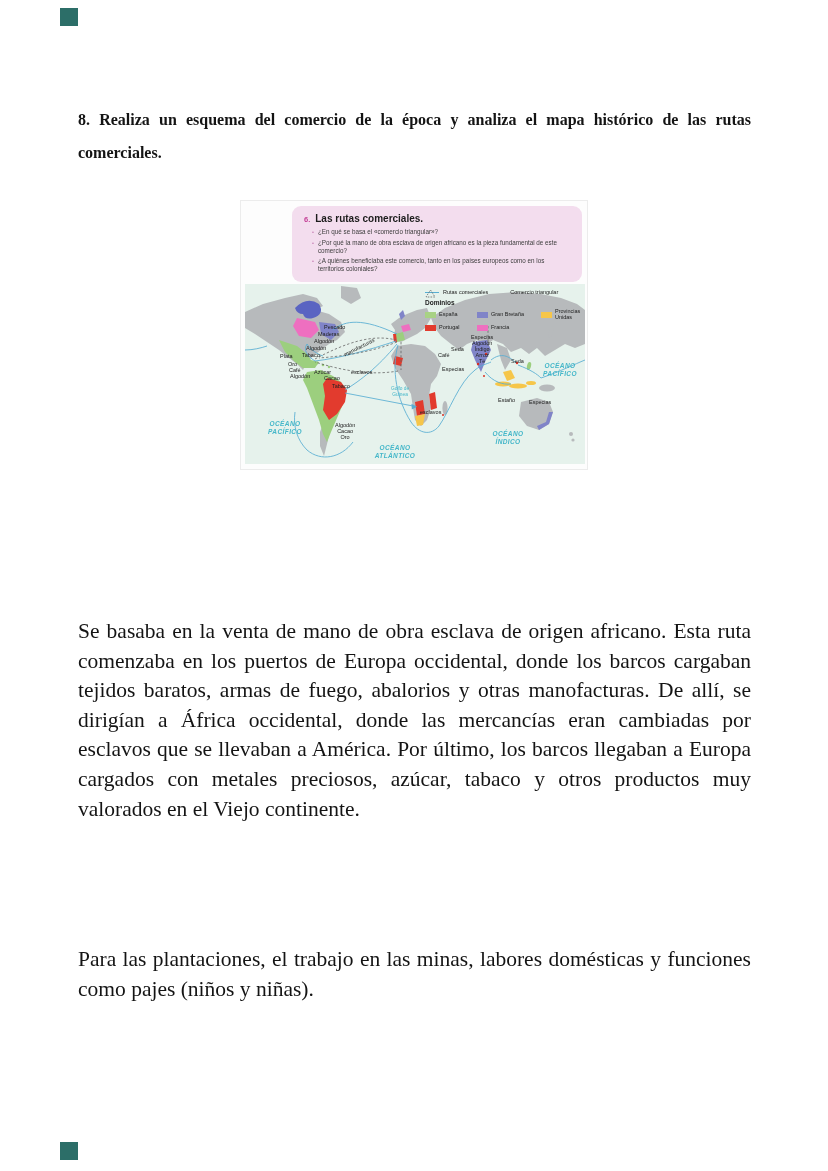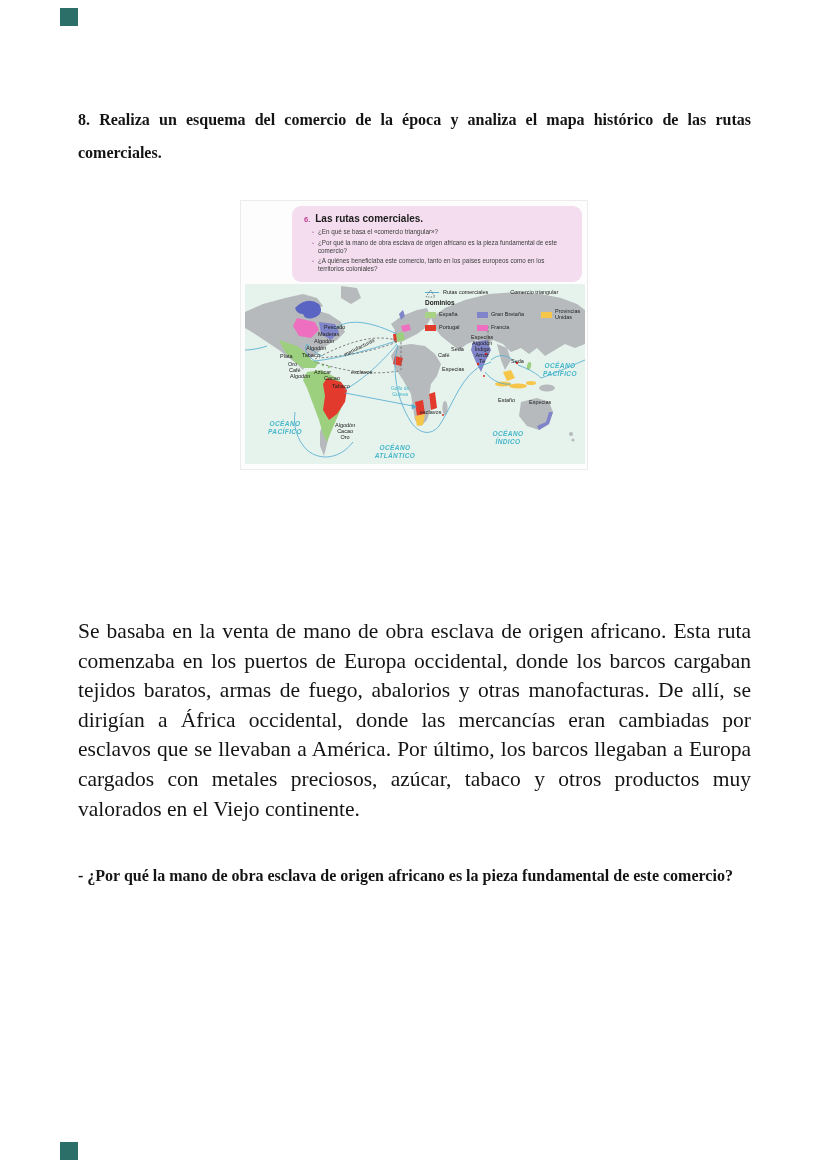--- a/index.html
+++ b/index.html
@@ -232,15 +232,15 @@
           <div class="lg-item">
             <span class="sw sw-fra"></span>
             <span class="lg-label">Francia</span>
           </div>
         </div>
       </div>
     </div>
   </div>
 
   <p class="doc-block body-text" style="top:617px;">Se basaba en la venta de mano de obra esclava de origen africano. Esta ruta comenzaba en los puertos de Europa occidental, donde los barcos cargaban tejidos baratos, armas de fuego, abalorios y otras manofacturas. De allí, se dirigían a África occidental, donde las mercancías eran cambiadas por esclavos que se llevaban a América. Por último, los barcos llegaban a Europa cargados con metales preciosos, azúcar, tabaco y otros productos muy valorados en el Viejo continente.</p>
-  <p class="doc-block h-bold" style="top:859px;">- ¿Por qué la mano de obra esclava de origen africano es la pieza fundamental de este comercio?</p>
+  <p class="doc-block body-text" style="top:945px;">Para las plantaciones, el trabajo en las minas, labores domésticas y funciones como pajes (niños y niñas).</p>
 
 </div>
 
 </body></html>

